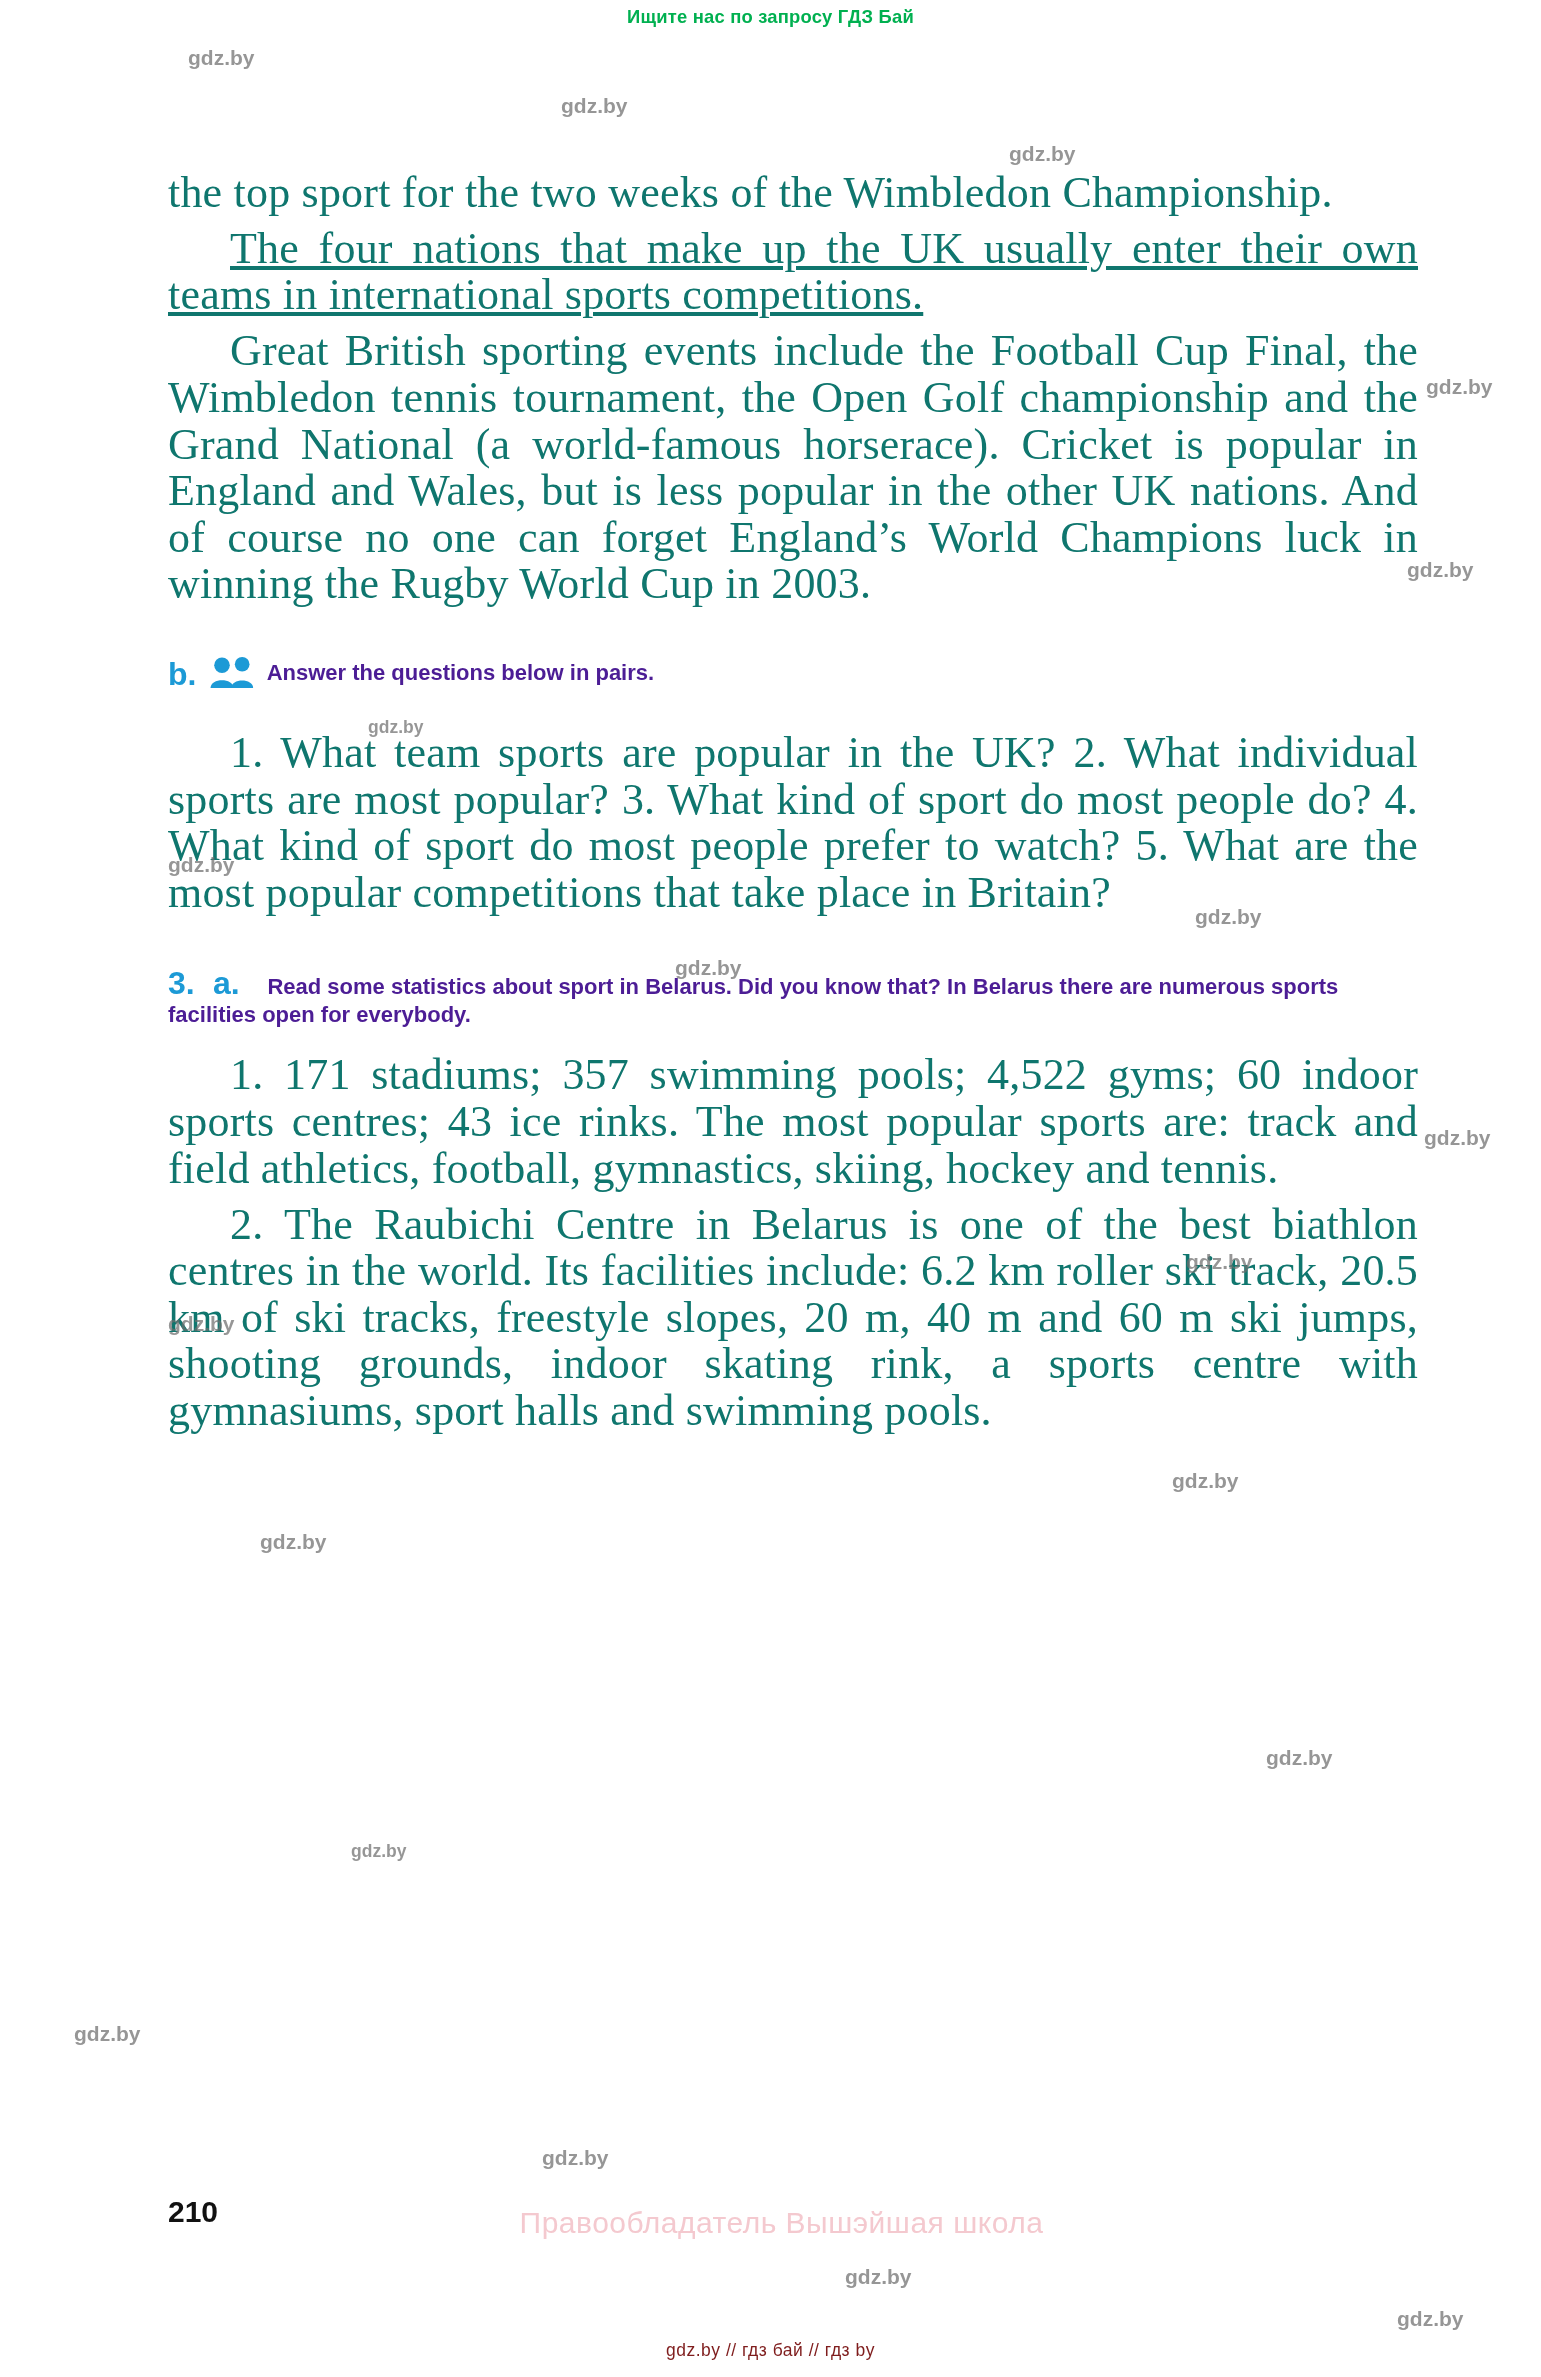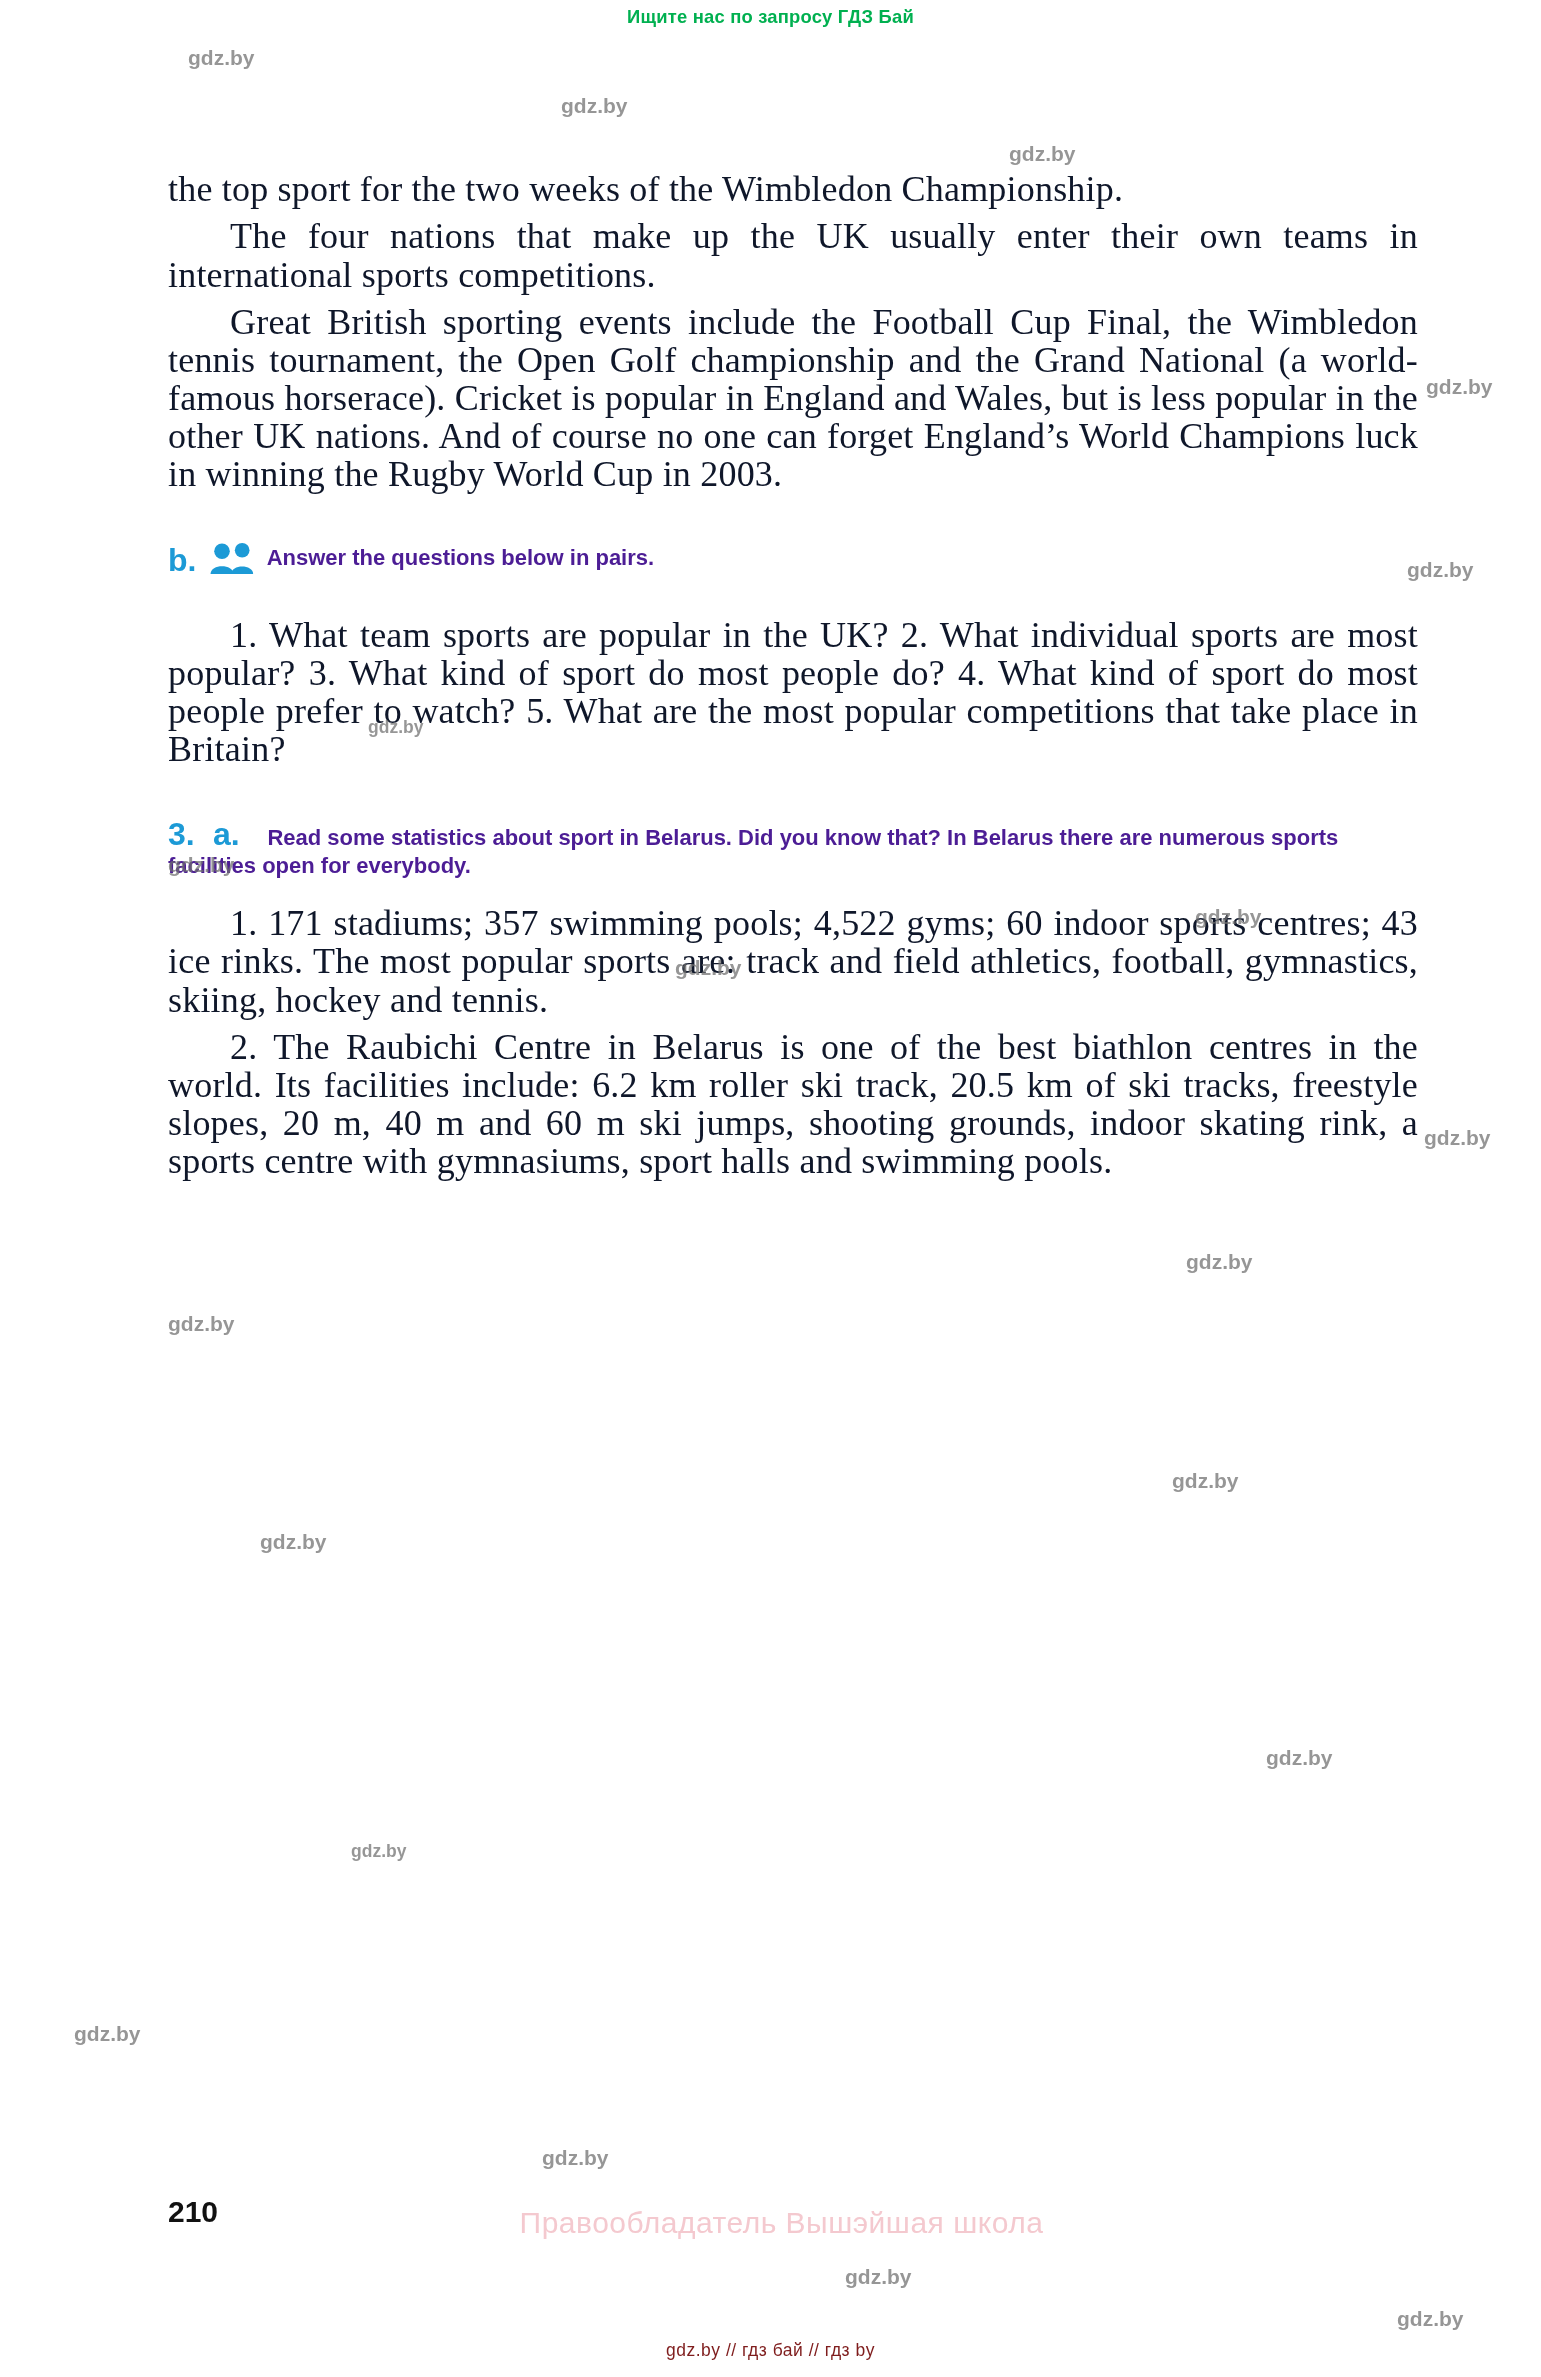--- a/index.html
+++ b/index.html
@@ -72,23 +72,23 @@
   
   .content {
     position: absolute;
     left: 168px;
     top: 170px;
     width: 1250px;
   }
 
   p.body {
     margin: 0 0 1.8px 0;
-    font-size: 36px;
+    font-size: 44px;
     line-height: 1.06;
-    color: #0f172a;
+    color: #0f766e;
     text-align: justify;
     font-family: "Liberation Serif", serif;
     letter-spacing: 0.2px;
   }
   p.indent {
     text-indent: 62px;
   }
   p.nowrap-last {
     text-align: left;
   }
@@ -144,21 +144,21 @@
 <body>
 
 <div class="page">
 
   <div class="top-banner">Ищите нас по запросу ГДЗ Бай</div>
 
   <div class="content">
 
     <p class="body nowrap-last">the top sport for the two weeks of the Wimbledon Championship.</p>
 
-    <p class="body indent" style="margin-top:9.2px;">The four nations that make up the UK usually enter their own teams in international sports competitions.</p>
+    <p class="body indent" style="margin-top:9.2px;text-decoration:underline;">The four nations that make up the UK usually enter their own teams in international sports competitions.</p>
 
     <p class="body indent" style="margin-top:9.2px;">Great British sporting events include the Football Cup Final, the Wimbledon tennis tournament, the Open Golf championship and the Grand National (a world-famous horserace). Cricket is popular in England and Wales, but is less popular in the other UK nations. And of course no one can forget England’s World Champions luck in winning the Rugby World Cup in 2003.</p>
 
     <div class="block" style="margin-top:48px;">
       <div class="heading-row">
         <span class="letter">b.</span>
         <span class="pair-icon">
           <svg width="48" height="33" viewBox="0 0 52 36" xmlns="http://www.w3.org/2000/svg">
             <circle cx="14" cy="10" r="8.5" fill="#1c9ad6"></circle>
             <path d="M1.5 35 C1.5 23.5 26.5 23.5 26.5 35 Z" fill="#1c9ad6"></path>

